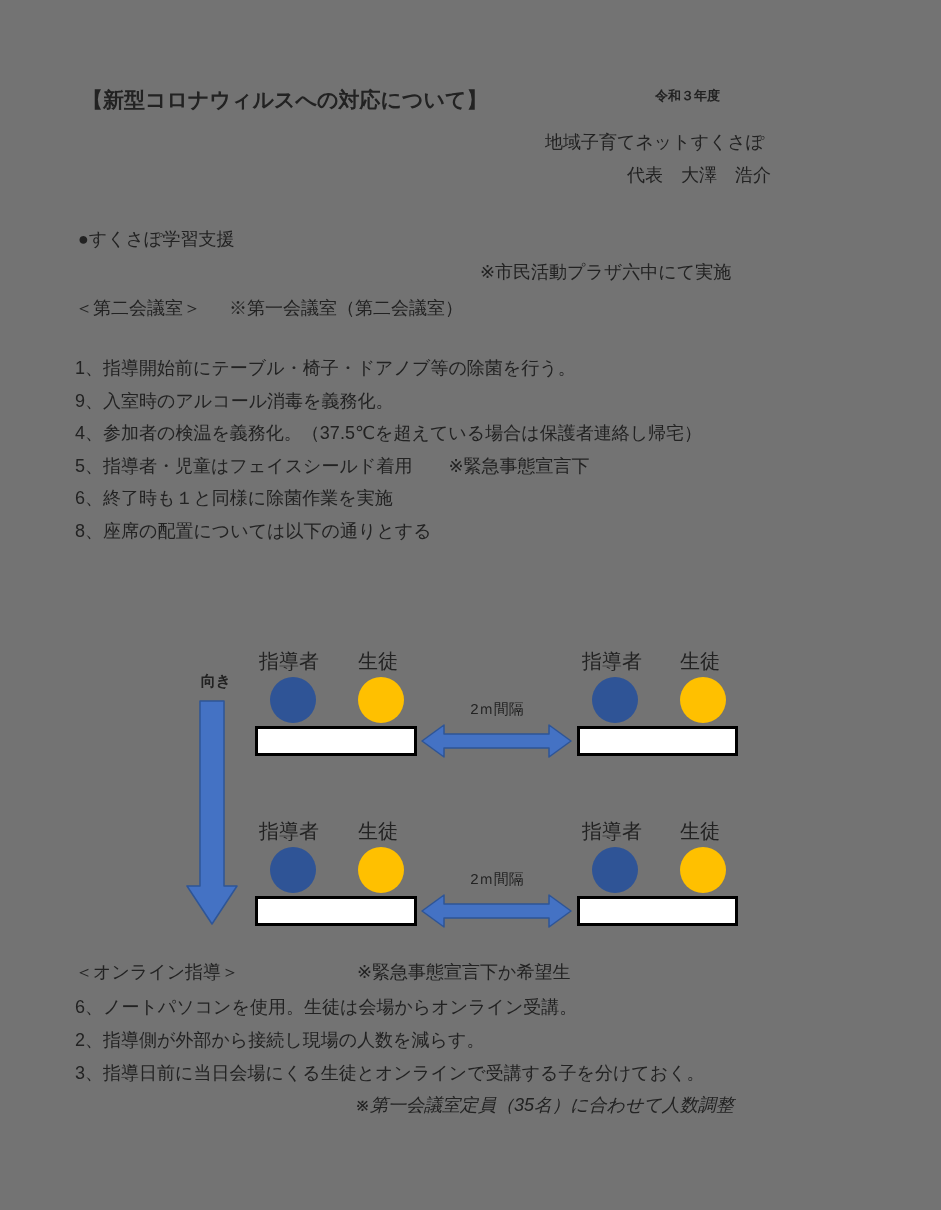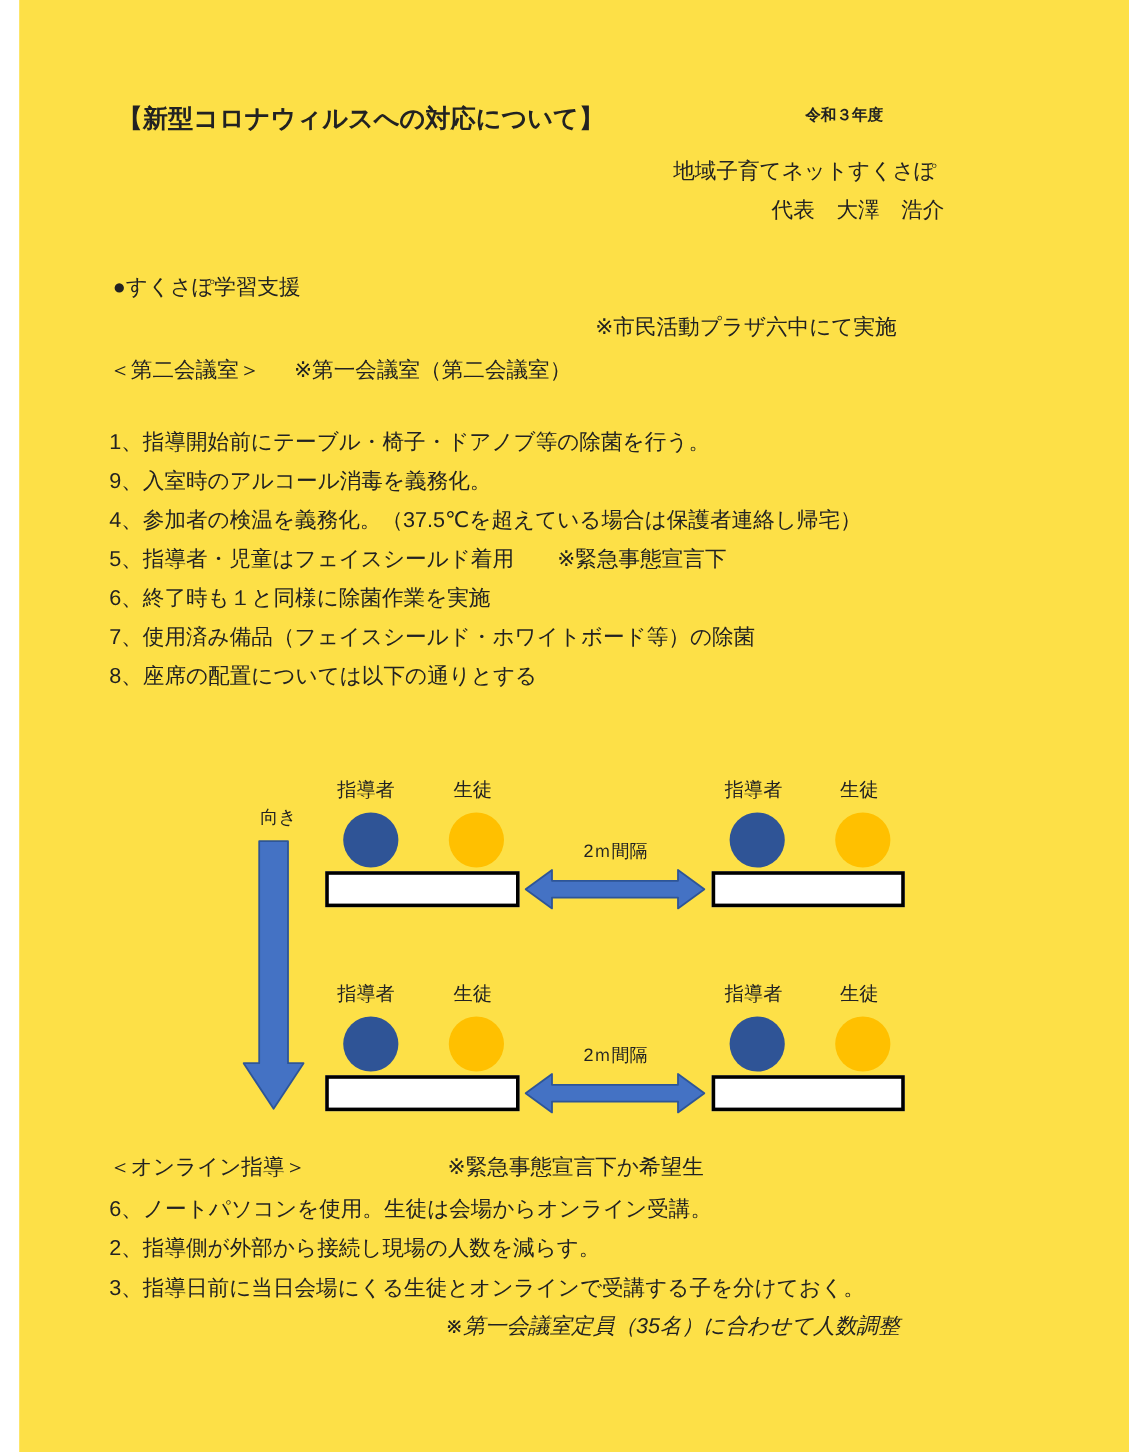--- a/index.html
+++ b/index.html
@@ -2,69 +2,68 @@
 <html><head>
 <meta charset="utf-8">
 <style>
   * { margin:0; padding:0; box-sizing:border-box; }
   html,body { background:#ffffff; }
   body {
     width:941px; height:1210px; position:relative;
     font-family:"Liberation Sans","DejaVu Sans",sans-serif;
     color:#222222;
   }
-  .page { position:absolute; inset:0; background:#fde047; overflow:hidden;margin-left:16px; }
+  .page { position:absolute; inset:0; background:#737373; overflow:hidden; }
   .line { position:absolute; white-space:nowrap; font-size:18px; line-height:1.2; }
   .bold { font-weight:bold; }
   .fs21 { font-size:21px; }
   .fs20 { font-size:13px; }
 
   .blist { position:absolute; left:75px; top:352px; font-size:18px; }
   .blist > div { line-height:32.5px; white-space:nowrap; }
 
   .olist { position:absolute; left:75px; top:991px; font-size:18px; }
   .olist > div { line-height:33px; white-space:nowrap; }
 
   .diagram { position:absolute; left:0; top:640px; width:941px; height:300px; }
-  .dlabel { position:absolute; font-size:16px; transform:translateX(-50%); white-space:nowrap; }
+  .dlabel { position:absolute; font-size:20px; transform:translateX(-50%); white-space:nowrap; }
   .gap-label { position:absolute; font-size:15px; transform:translateX(-50%); white-space:nowrap; }
   .circle { position:absolute; width:46px; height:46px; border-radius:50%; }
   .table-rect { position:absolute; width:162px; height:30px; background:#ffffff; border:3px solid #000000; }
   .table-rect.w161 { width:161px; }
   .arrow-svg { position:absolute; display:block; }
 </style>
 </head>
 <body>
 
 <div class="page">
 
   <div class="line bold fs21" style="left:82px; top:87px;">【新型コロナウィルスへの対応について】</div>
   <div class="line bold fs20" style="left:655px; top:88px;">令和３年度</div>
   <div class="line" style="left:545px; top:132px;">地域子育てネットすくさぽ</div>
   <div class="line" style="left:627px; top:165px;">代表　大澤　浩介</div>
 
   <div class="line" style="left:78px; top:229px;">●すくさぽ学習支援</div>
   <div class="line" style="left:480px; top:262px;">※市民活動プラザ六中にて実施</div>
   <div class="line" style="left:75px; top:298px;">
-    <span>＜第二会議室＞</span><span style="margin-left:28px;">※第一会議室（第二会議室）</span>
+    <span>＜第二会議室＞</span><span style="margin-left:28px;font-family:Liberation Serif, serif;">※第一会議室（第二会議室）</span>
   </div>
 
   <div class="blist">
     <div>1、指導開始前にテーブル・椅子・ドアノブ等の除菌を行う。</div>
     <div>9、入室時のアルコール消毒を義務化。</div>
     <div>4、参加者の検温を義務化。（37.5℃を超えている場合は保護者連絡し帰宅）</div>
     <div>5、指導者・児童はフェイスシールド着用　　※緊急事態宣言下</div>
     <div>6、終了時も１と同様に除菌作業を実施</div>
-    <div>7、使用済み備品（フェイスシールド・ホワイトボード等）の除菌</div>
     <div>8、座席の配置については以下の通りとする</div>
   </div>
 
   <div class="diagram">
 
-    <div class="dlabel" style="left:216px; top:32px; font-size:15px;">向き</div>
+    <div class="dlabel" style="left:216px; top:32px; font-size:15px;font-weight:bold;">向き</div>
     <svg class="arrow-svg" style="left:186px; top:60px;" width="52" height="226" viewBox="0 0 52 226">
       <polygon points="14,1 38,1 38,186 51,186 26,224 1,186 14,186" stroke-width="1.5" stroke-linejoin="round" fill="#4472C4" stroke="#2E5597"></polygon>
     </svg>
 
     <div class="dlabel" style="left:289px; top:8px;">指導者</div>
     <div class="dlabel" style="left:378px; top:8px;">生徒</div>
     <div class="circle" style="left: 270px; top: 37px; background-color: rgb(47, 84, 150);"></div>
     <div class="circle" style="left: 358px; top: 37px; background-color: rgb(255, 192, 0);"></div>
     <div class="table-rect" style="left:255px; top:86px;"></div>
 

